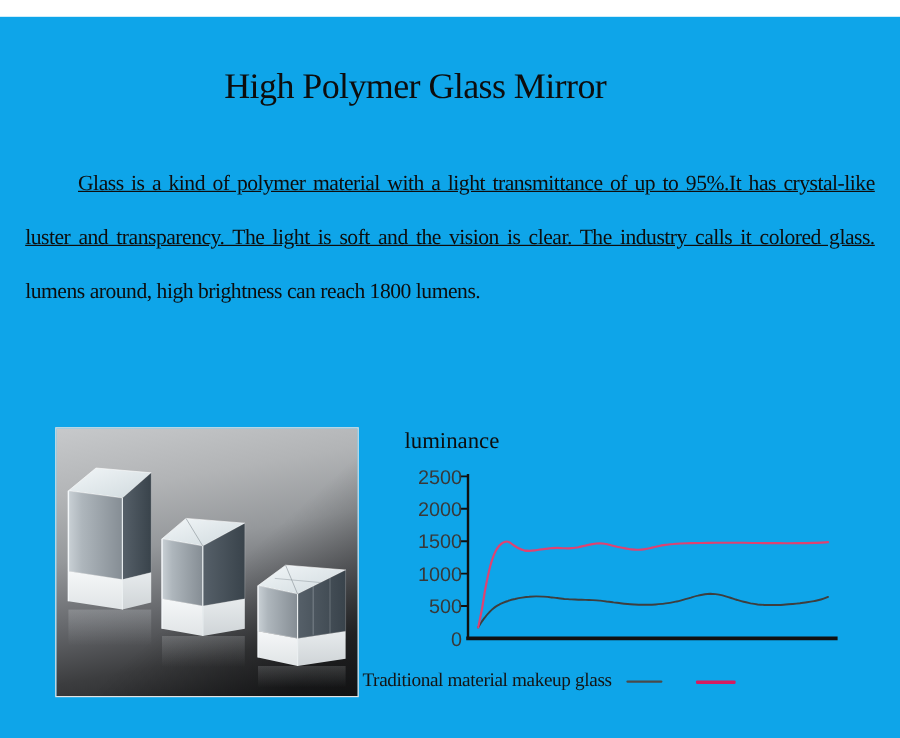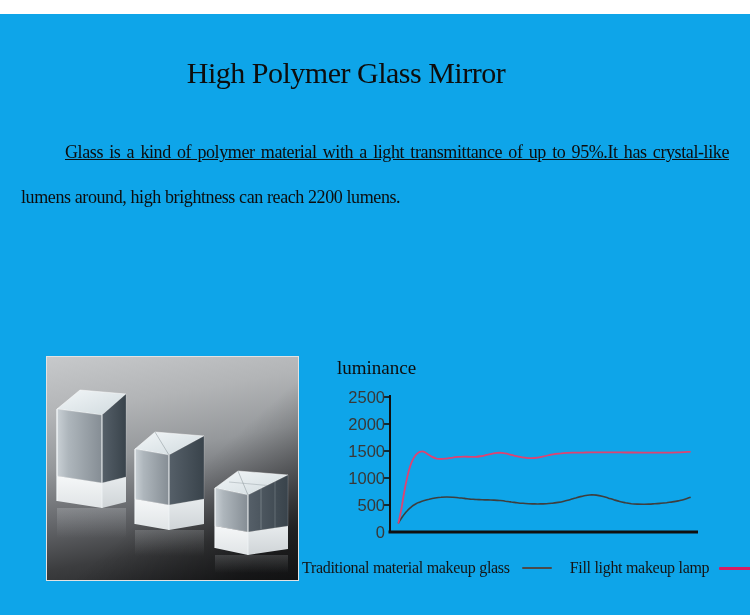--- a/index.html
+++ b/index.html
@@ -31,21 +31,22 @@
 </style>
 </head>
 <body>
 
 <div class="page">
 
   <h1 class="title">High Polymer Glass Mirror</h1>
 
   <div class="para">
     <div class="pline jline indent">Glass is a kind of polymer material with a light transmittance of up to 95%.It has crystal-like</div>
-    <div class="pline">lumens around, high brightness can reach 2200 lumens.</div>
+    <div class="pline jline">luster and transparency. The light is soft and the vision is clear. The industry calls it colored glass.</div>
+    <div class="pline">lumens around, high brightness can reach 1800 lumens.</div>
   </div>
 
   <div class="photo">
     <svg viewBox="0 0 251 223">
       <defs>
         <linearGradient id="gLeft" x1="0" y1="0" x2="1" y2="0">
           <stop offset="0" stop-color="#c9d0d5"></stop>
             <stop offset="0.25" stop-color="#aeb6bc"></stop>
             <stop offset="1" stop-color="#858d94"></stop>
         </linearGradient>
@@ -133,17 +134,16 @@
     </g>
     <g id="series-layer">
         <path d="M64.5,140.8C65.0,140.1,66.4,137.7,67.4,136.2C68.4,134.8,69.3,133.4,70.3,132.2C71.3,130.9,72.3,129.7,73.3,128.7C74.2,127.6,75.2,126.7,76.2,125.8C77.2,125.0,78.1,124.2,79.1,123.5C80.1,122.9,81.1,122.3,82.0,121.8C83.0,121.2,83.8,120.9,85.0,120.4C86.2,119.9,87.7,119.3,89.4,118.8C91.1,118.2,93.3,117.6,95.2,117.2C97.2,116.7,99.1,116.3,101.1,116.0C103.0,115.7,105.0,115.4,107.0,115.3C108.9,115.1,110.9,115.0,112.8,115.0C114.8,115.0,116.7,115.1,118.7,115.2C120.6,115.3,122.6,115.4,124.5,115.7C126.5,115.9,128.4,116.2,130.4,116.4C132.3,116.6,134.3,116.9,136.3,117.1C138.2,117.2,140.2,117.4,142.1,117.5C144.1,117.6,146.0,117.7,148.0,117.8C149.9,117.8,151.9,117.9,153.8,117.9C155.8,118.0,157.7,118.0,159.7,118.1C161.6,118.2,163.6,118.3,165.6,118.5C167.5,118.7,169.5,118.9,171.4,119.2C173.4,119.4,175.3,119.7,177.3,120.0C179.2,120.2,181.2,120.5,183.1,120.7C185.1,121.0,187.0,121.2,189.0,121.3C190.9,121.5,192.9,121.6,194.8,121.7C196.8,121.8,198.8,121.9,200.7,121.9C202.7,122.0,204.6,122.0,206.6,121.9C208.5,121.9,210.5,121.8,212.4,121.7C214.4,121.6,216.3,121.4,218.3,121.2C220.2,121.0,222.2,120.7,224.2,120.4C226.1,120.1,228.1,119.7,230.0,119.2C232.0,118.8,233.9,118.2,235.9,117.7C237.8,117.2,239.8,116.5,241.7,116.0C243.7,115.4,245.6,114.8,247.6,114.4C249.5,113.9,251.7,113.5,253.5,113.2C255.2,113.0,256.4,112.9,257.8,112.8C259.3,112.8,260.5,112.9,262.2,113.1C263.9,113.3,266.1,113.7,268.1,114.2C270.1,114.7,272.0,115.3,274.0,115.9C275.9,116.5,277.9,117.2,279.8,117.8C281.8,118.4,283.7,119.0,285.7,119.5C287.6,120.0,289.6,120.4,291.5,120.8C293.5,121.1,295.4,121.4,297.4,121.7C299.4,121.9,301.3,122.0,303.3,122.1C305.2,122.2,307.2,122.2,309.1,122.2C311.1,122.3,313.0,122.2,315.0,122.1C316.9,122.1,318.9,121.9,320.8,121.8C322.8,121.7,324.7,121.5,326.7,121.3C328.7,121.1,330.6,120.9,332.6,120.7C334.5,120.4,336.5,120.2,338.4,119.9C340.4,119.6,342.3,119.3,344.3,118.9C346.2,118.5,348.2,118.2,350.1,117.6C352.1,117.0,355.0,115.8,356.0,115.4" fill="none" stroke="#3e3e3e" stroke-width="1.6" stroke-linecap="round" stroke-linejoin="round"></path>
         <path d="M64.5,140.8C65.0,138.5,66.4,132.0,67.4,126.8C68.4,121.6,69.3,114.8,70.3,109.5C71.3,104.2,72.3,99.2,73.3,94.9C74.2,90.7,75.2,87.1,76.2,84.1C77.2,81.2,78.1,79.0,79.1,77.1C80.1,75.2,81.1,73.9,82.0,72.8C83.0,71.7,84.0,70.9,85.0,70.3C86.0,69.8,86.9,69.3,87.9,69.3C88.9,69.2,89.9,69.6,90.8,70.1C91.8,70.6,92.5,71.4,93.8,72.2C95.0,73.0,96.7,74.2,98.2,74.9C99.6,75.7,101.1,76.2,102.6,76.6C104.0,76.9,105.2,77.0,107.0,77.0C108.7,77.0,110.9,76.7,112.8,76.5C114.8,76.2,116.7,75.8,118.7,75.6C120.6,75.3,122.6,75.1,124.5,74.9C126.5,74.8,128.4,74.6,130.4,74.6C132.3,74.6,134.3,74.9,136.3,74.9C138.2,75.0,140.2,75.0,142.1,74.8C144.1,74.7,146.0,74.3,148.0,74.0C149.9,73.6,151.9,73.1,153.8,72.7C155.8,72.2,157.7,71.8,159.7,71.4C161.6,71.1,163.8,70.8,165.6,70.7C167.3,70.7,168.5,70.8,169.9,71.1C171.4,71.3,172.6,71.7,174.3,72.1C176.0,72.6,178.2,73.1,180.2,73.6C182.2,74.0,184.1,74.5,186.1,74.8C188.0,75.2,190.0,75.5,191.9,75.8C193.9,76.0,195.8,76.2,197.8,76.1C199.7,76.1,201.7,75.9,203.6,75.6C205.6,75.3,207.5,74.8,209.5,74.4C211.5,74.0,213.4,73.5,215.4,73.0C217.3,72.6,219.3,72.3,221.2,72.0C223.2,71.7,225.1,71.4,227.1,71.3C229.0,71.1,230.5,71.0,232.9,70.9C235.4,70.8,238.8,70.7,241.7,70.6C244.7,70.5,247.1,70.5,250.5,70.5C253.9,70.4,258.3,70.4,262.2,70.3C266.1,70.3,270.1,70.3,274.0,70.3C277.9,70.3,281.8,70.3,285.7,70.3C289.6,70.4,293.5,70.5,297.4,70.5C301.3,70.6,305.2,70.6,309.1,70.6C313.0,70.6,316.9,70.7,320.8,70.7C324.7,70.7,328.7,70.7,332.6,70.6C336.5,70.6,340.4,70.5,344.3,70.4C348.2,70.3,354.0,69.9,356.0,69.8" fill="none" stroke="#de4372" stroke-width="1.8" stroke-linecap="round" stroke-linejoin="round"></path>
       </g>
   </svg>
 
   <div class="legend">
     <span class="legend-label">Traditional material makeup glass</span>
     <span class="swatch swatch-black" style="background: rgb(74, 74, 74); height: 2px;"></span>
-    <span class="legend-label">Fill light makeup lamp</span>
     <span class="swatch swatch-pink" style="background: rgb(214, 28, 96); height: 3px;"></span>
   </div>
 
 </div>
 
 </body></html>

